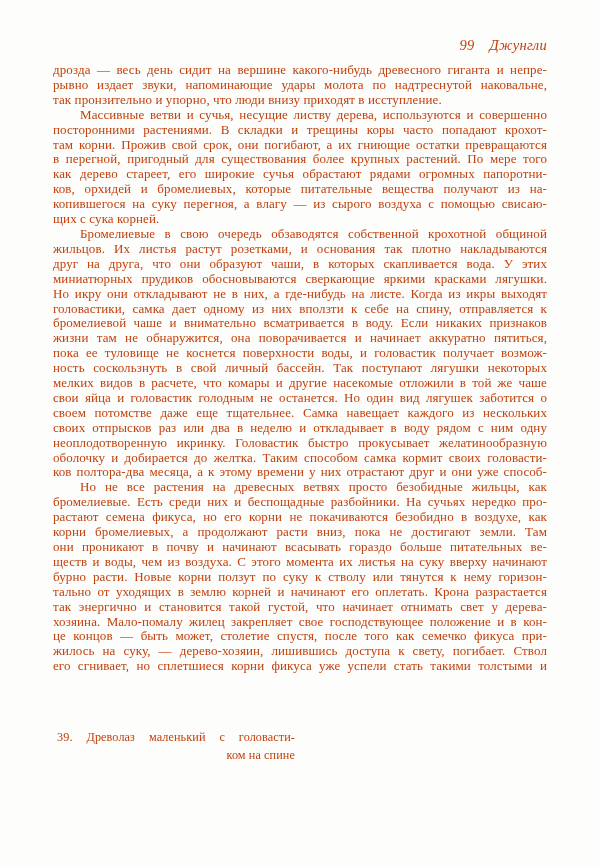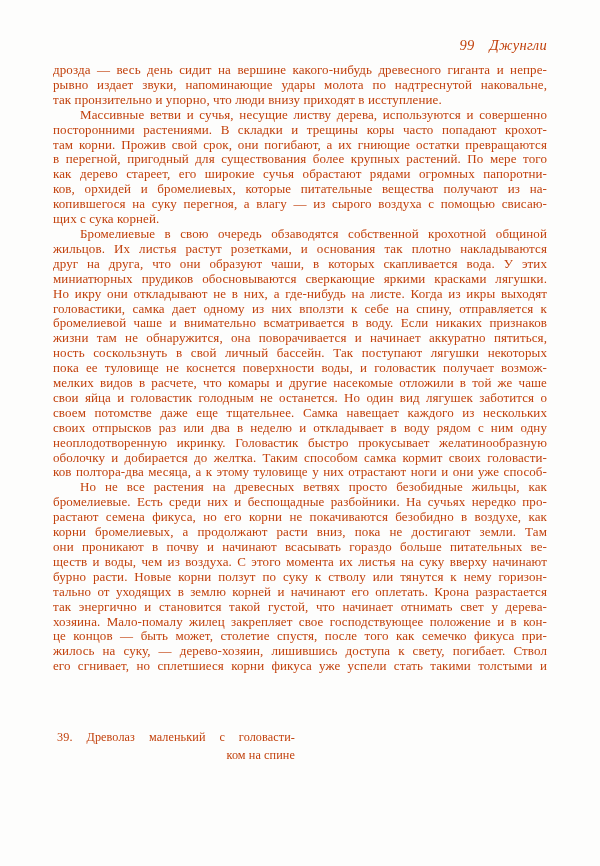--- a/index.html
+++ b/index.html
@@ -91,29 +91,29 @@
       </div>
       <div class="para indent">
         <div class="line">Бромелиевые в свою очередь обзаводятся собственной крохотной общиной</div>
         <div class="line">жильцов. Их листья растут розетками, и основания так плотно накладываются</div>
         <div class="line">друг на друга, что они образуют чаши, в которых скапливается вода. У этих</div>
         <div class="line">миниатюрных прудиков обосновываются сверкающие яркими красками лягушки.</div>
         <div class="line">Но икру они откладывают не в них, а где-нибудь на листе. Когда из икры выходят</div>
         <div class="line">головастики, самка дает одному из них вползти к себе на спину, отправляется к</div>
         <div class="line">бромелиевой чаше и внимательно всматривается в воду. Если никаких признаков</div>
         <div class="line">жизни там не обнаружится, она поворачивается и начинает аккуратно пятиться,</div>
+        <div class="line">пока ее туловище не коснется поверхности воды, и головастик получает возмож-</div>
         <div class="line">ность соскользнуть в свой личный бассейн. Так поступают лягушки некоторых</div>
-        <div class="line">пока ее туловище не коснется поверхности воды, и головастик получает возмож-</div>
         <div class="line">мелких видов в расчете, что комары и другие насекомые отложили в той же чаше</div>
         <div class="line">свои яйца и головастик голодным не останется. Но один вид лягушек заботится о</div>
         <div class="line">своем потомстве даже еще тщательнее. Самка навещает каждого из нескольких</div>
         <div class="line">своих отпрысков раз или два в неделю и откладывает в воду рядом с ним одну</div>
         <div class="line">неоплодотворенную икринку. Головастик быстро прокусывает желатинообразную</div>
         <div class="line">оболочку и добирается до желтка. Таким способом самка кормит своих головасти-</div>
-        <div class="line">ков полтора-два месяца, а к этому туловище у них отрастают ноги и они уже способ-</div>
+        <div class="line">ков полтора-два месяца, а к этому времени у них отрастают друг и они уже способ-</div>
       </div>
       <div class="para indent">
         <div class="line">Но не все растения на древесных ветвях просто безобидные жильцы, как</div>
         <div class="line">бромелиевые. Есть среди них и беспощадные разбойники. На сучьях нередко про-</div>
         <div class="line">растают семена фикуса, но его корни не покачиваются безобидно в воздухе, как</div>
         <div class="line">корни бромелиевых, а продолжают расти вниз, пока не достигают земли. Там</div>
         <div class="line">они проникают в почву и начинают всасывать гораздо больше питательных ве-</div>
         <div class="line">ществ и воды, чем из воздуха. С этого момента их листья на суку вверху начинают</div>
         <div class="line">бурно расти. Новые корни ползут по суку к стволу или тянутся к нему горизон-</div>
         <div class="line">тально от уходящих в землю корней и начинают его оплетать. Крона разрастается</div>

